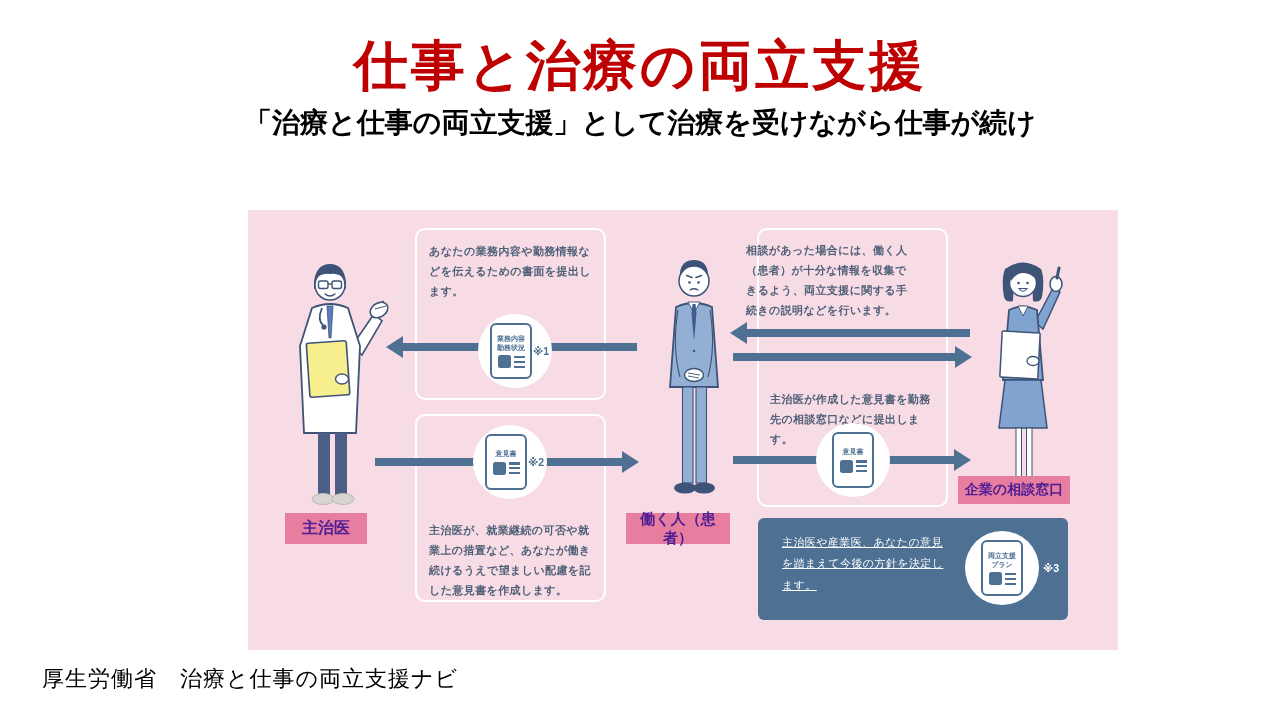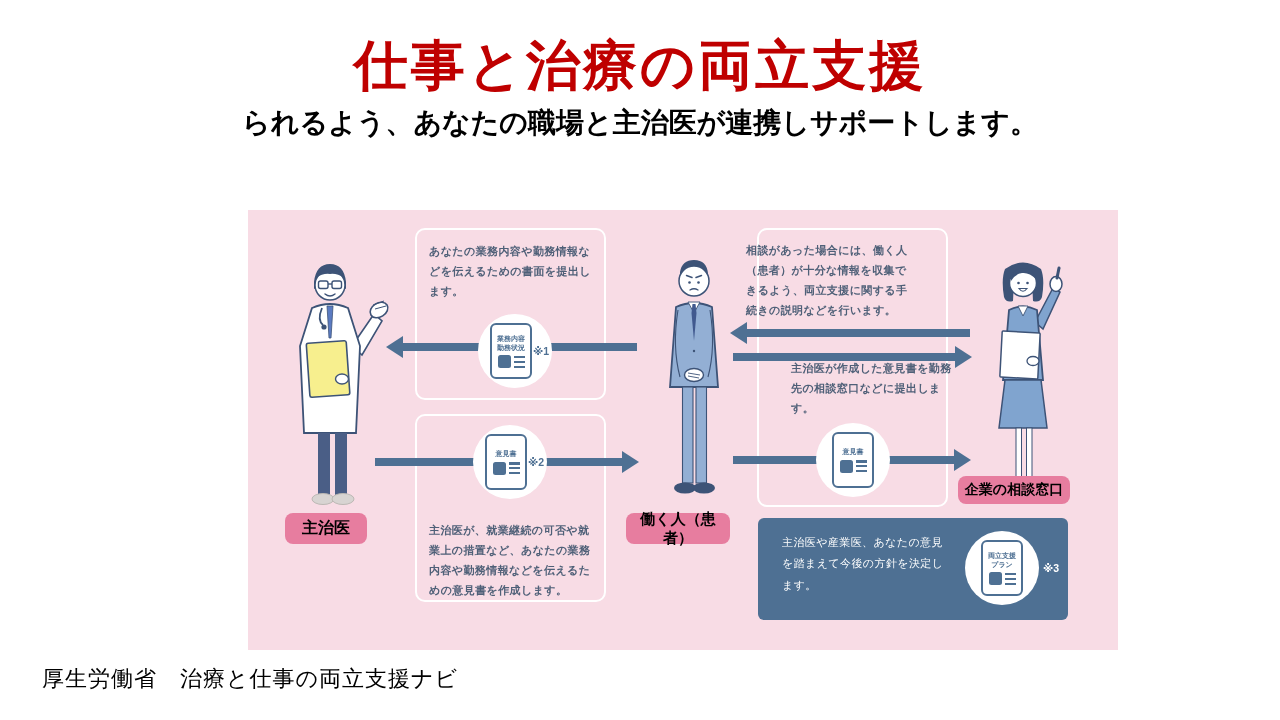--- a/index.html
+++ b/index.html
@@ -43,31 +43,31 @@
     margin-left:-8px;display:flex;flex-direction:column;align-items:center;justify-content:center;padding:3px 2px;}
   .doc-label{font-size:7px;font-weight:700;color:var(--navy);line-height:1.35;text-align:center;letter-spacing:0;}
   .doc-label span{display:block;}
   .doc-row{display:flex;align-items:center;gap:3px;margin-top:3px;}
   .doc-sq{width:13px;height:13px;background:var(--navy);border-radius:2.5px;}
   .doc-lines{display:flex;flex-direction:column;gap:2.5px;}
   .doc-lines i{display:block;width:11px;height:2.2px;background:var(--navy);}
   .doc-ref{position:absolute;right:3px;top:31px;font-size:10.5px;font-weight:700;color:var(--navy);}
   .doc-ref.outside{right:-20px;color:#ffffff;}
 
-  .badge{position:absolute;background:var(--badge);color:#000000;font-weight:800;
-    text-align:center;border-radius:8px;display:flex;align-items:center;justify-content:center;}
+  .badge{position:absolute;background:var(--badge);color:#4c1d95;font-weight:800;
+    text-align:center;border-radius:0;display:flex;align-items:center;justify-content:center;}
 
   .figure{position:absolute;}
 </style>
 </head>
 <body>
 
 <div class="title">仕事と治療の両立支援</div>
 <div class="subtitle">
-  <div>られるよう、あなたの職場と主治医が連携しサポートします。</div>
+  <div>「治療と仕事の両立支援」として治療を受けながら仕事が続け</div>
 </div>
 
 <div class="diagram">
 
   <div class="wbox" style="left:167px;top:18px;width:191px;height:172px;"></div>
   <div class="wbox" style="left:167px;top:204px;width:191px;height:188px;"></div>
   <div class="wbox" style="left:509px;top:18px;width:191px;height:279px;"></div>
 
   <div class="arrow" style="left:154px;top:133px;width:235px;">
       <span class="hd l"></span>
@@ -82,27 +82,27 @@
       <span class="hd r"></span>
     </div>
   <div class="arrow" style="left:485px;top:246px;width:222px;">
       <span class="hd r"></span>
     </div>
 
   <p class="step-text" style="left:181px;top:31px;width:168px;">
     <span>あなたの業務内容や勤務情報などを伝えるための</span><b>書面</b><span>を提出します。</span>
   </p>
   <p class="step-text" style="left:181px;top:310px;width:170px;">
-    <span>主治医が、就業継続の可否や就業上の措置など、あなたの業務内容や勤務情報などを伝えるための</span><b>意見書</b><span>を作成します。</span>
+    <span>主治医が、就業継続の可否や就業上の措置など、あなたが働き続けるうえで望ましい配慮を記した</span><b>意見書</b><span>を作成します。</span>
   </p>
   <p class="step-text" style="left:498px;top:30px;width:172px;">相談があった場合には、働く人（患者）が十分な情報を収集できるよう、両立支援に関する手続きの説明などを行います。</p>
-  <p class="step-text" style="left:522px;top:148px;width:172px;margin-left:21px;">主治医が作成した意見書を勤務先の相談窓口などに提出します。</p>
+  <p class="step-text" style="left:522px;top:179px;width:172px;">主治医が作成した意見書を勤務先の相談窓口などに提出します。</p>
 
   <div class="navy-box" style="left:510px;top:308px;width:310px;height:102px;"></div>
-  <p class="step-text white" style="left:534px;top:322px;width:172px;">主治医や産業医、あなたの意見を踏まえて今後の方針を決定します。</p>
+  <p class="step-text white" style="left:534px;top:322px;width:172px;text-decoration:underline;">主治医や産業医、あなたの意見を踏まえて今後の方針を決定します。</p>
 
   <svg class="figure" style="left:30px;top:48px;" width="120" height="255" viewBox="0 0 120 255">
     <path d="M36 24 Q38 6 52 6 Q66 6 68 24 L68 31 Q52 21 36 31 Z" fill="#3d5377"></path>
     <circle cx="52" cy="27" r="15" fill="#ffffff" stroke="#3d5377" stroke-width="1.5"></circle>
     <path d="M38 20 Q42 11 52 11 Q62 11 66 20 Q59 15 52 16 Q45 15 38 20 Z" fill="#3d5377"></path>
     <rect x="40.5" y="23" width="9.5" height="7.5" rx="2" fill="none" stroke="#3d5377" stroke-width="1.4"></rect>
     <rect x="54" y="23" width="9.5" height="7.5" rx="2" fill="none" stroke="#3d5377" stroke-width="1.4"></rect>
     <line x1="50" y1="26" x2="54" y2="26" stroke="#3d5377" stroke-width="1.4"></line>
     <path d="M47 36 Q52 40 57 36" fill="none" stroke="#3d5377" stroke-width="1.4" stroke-linecap="round"></path>
     <path d="M74 88 L96 56 L104 63 L84 97 Z" fill="#ffffff" stroke="#3d5377" stroke-width="1.6"></path>

